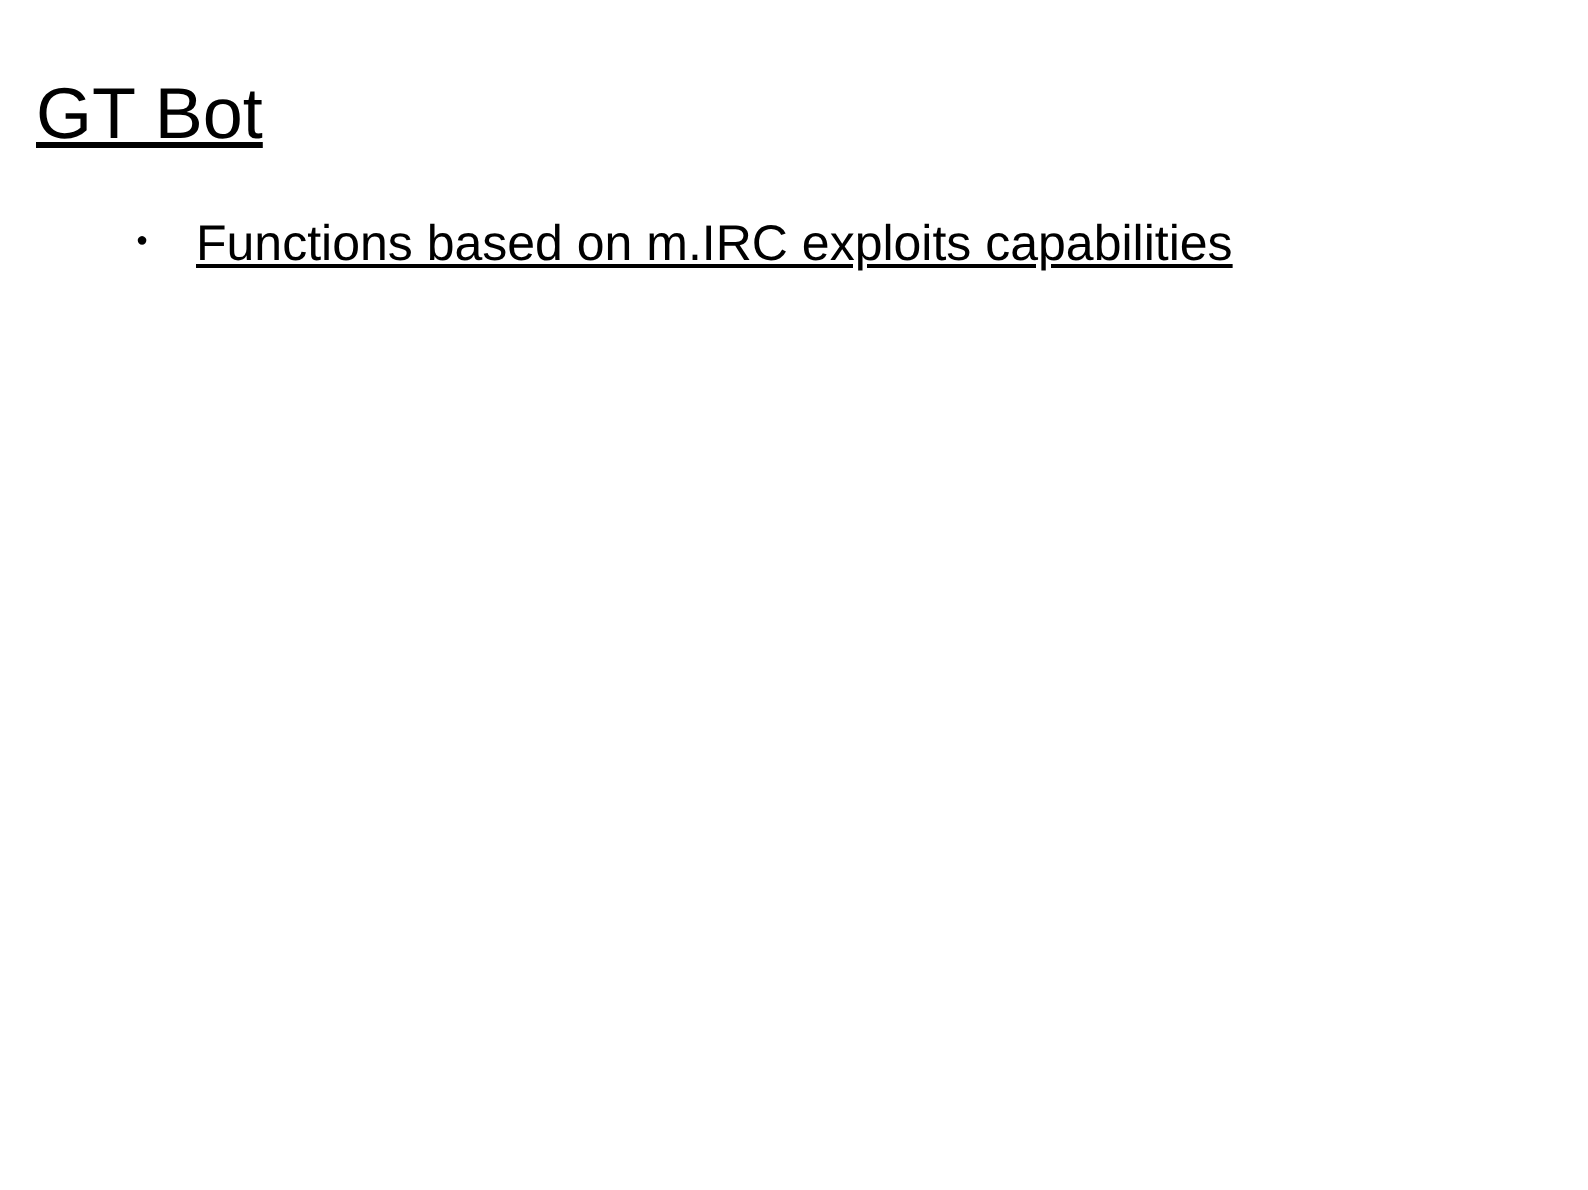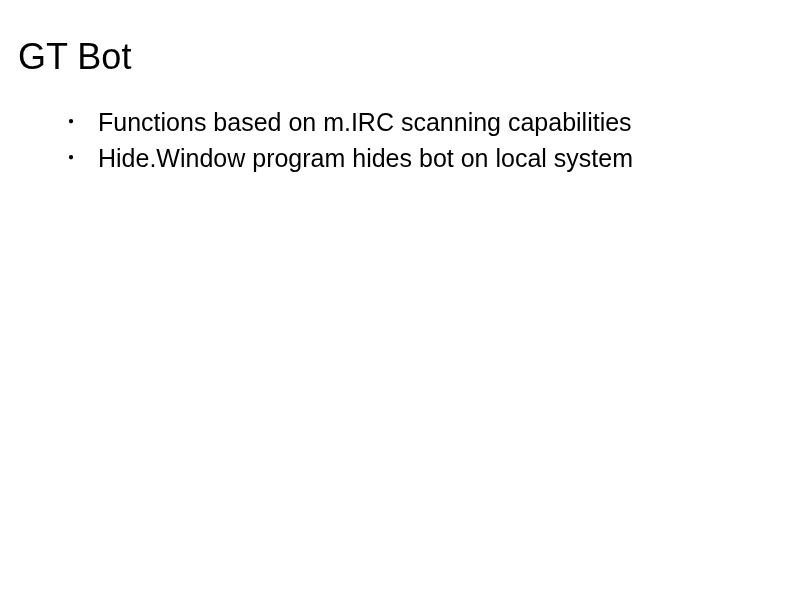--- a/index.html
+++ b/index.html
@@ -2,20 +2,21 @@
 <html><head>
 <meta charset="utf-8">
 <style>
   * { margin: 0; padding: 0; box-sizing: border-box; }
   html, body { width: 794px; height: 595px; background: #ffffff; font-family: Arial, Helvetica, sans-serif; color: #000; }
   .slide {
     width: 794px;
     height: 595px;
     padding: 36px 30px 30px 30px;
     position: relative;
+    text-decoration: underline;
   }
   .title {
     font-size: 36px;
     font-weight: 400;
     margin-bottom: 28px;
     margin-left: -12px;
   }
   .content {
     padding-left: 38px;
   }
@@ -38,17 +39,16 @@
     line-height: 1;
   }
 </style>
 </head>
 <body>
 
 <div class="slide">
   <h1 class="title">GT Bot</h1>
   <div class="content">
     <ul class="bullets">
-      <li>Functions based on m.IRC scanning capabilities</li>
-      <li>Hide.Window program hides bot on local system</li>
+      <li>Functions based on m.IRC exploits capabilities</li>
     </ul>
   </div>
 </div>
 
 </body></html>

